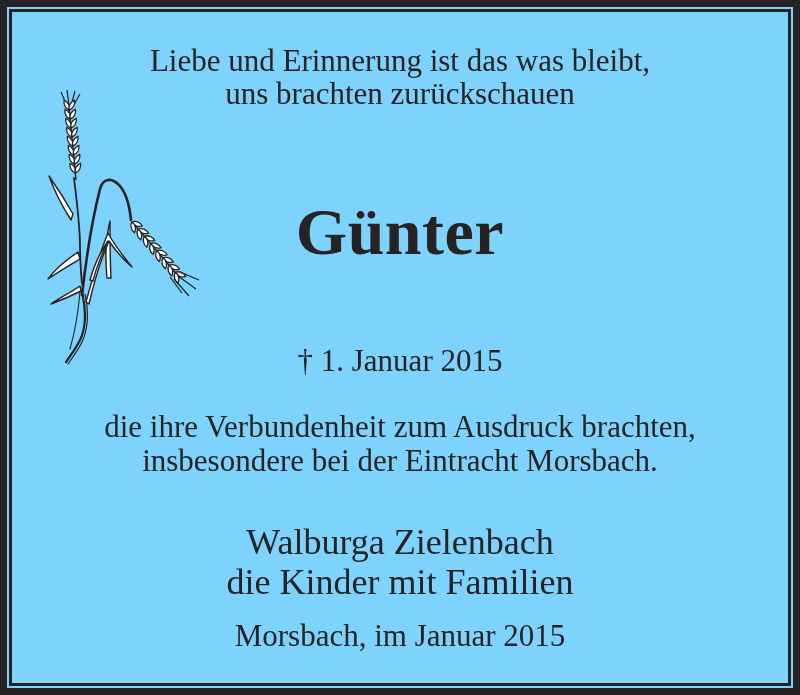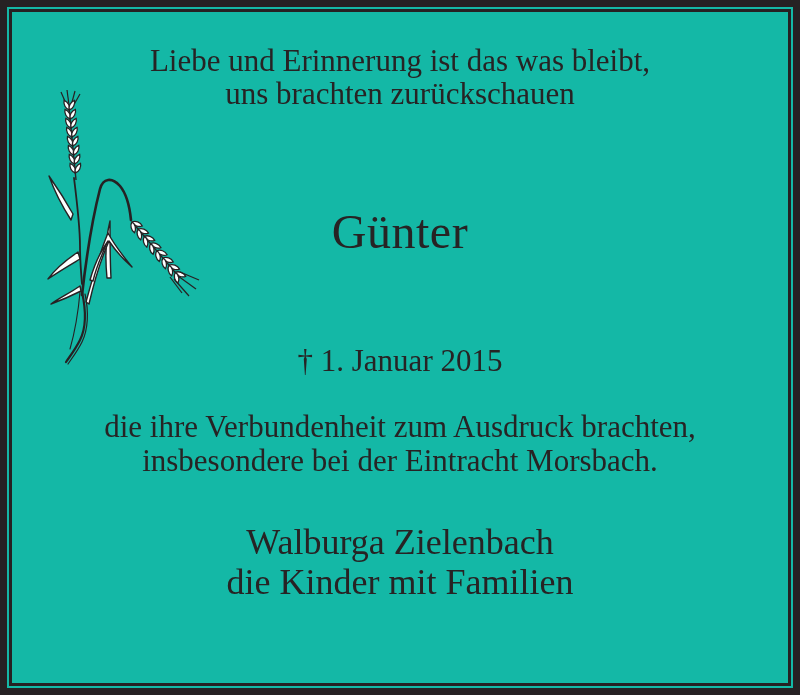--- a/index.html
+++ b/index.html
@@ -1,20 +1,20 @@
 <!DOCTYPE html>
 <html><head>
 <meta charset="utf-8">
 <style>
   html, body { margin: 0; padding: 0; background: #ffffff; }
   .page {
     position: relative;
     width: 800px;
     height: 695px;
-    background: #14b8a6;
+    background: #7dd3fc;
     overflow: hidden;
     font-family: "Liberation Serif", "DejaVu Serif", serif;
     color: #272324;
   }
   
   .frame-outer {
     position: absolute; inset: 0;
     border: 7px solid #262123;
     pointer-events: none;
   }
@@ -23,21 +23,21 @@
     border: 3px solid #262123;
     pointer-events: none;
   }
   .tblock {
     position: absolute;
     left: 14px; right: 14px;
     text-align: center;
     white-space: nowrap;
   }
   .poem        { top: 44px;  font-size: 31px; line-height: 33px; }
-  .name        { top: 195px; font-size: 48px; line-height: 73px; font-weight: normal; letter-spacing: 0.5px; }
+  .name        { top: 195px; font-size: 66px; line-height: 73px; font-weight: bold; letter-spacing: 0.5px; }
   .death-date  { top: 344px; font-size: 31px; line-height: 33px; text-align: center; }
   .thanks      { top: 410px; font-size: 31px; line-height: 34px; }
   .family      { top: 512px; font-size: 36px; line-height: 40px; font-weight: normal; margin-top: 10px; }
   .closing     { top: 619px; font-size: 31px; line-height: 33px; }
   .wheat {
     position: absolute;
     left: 30px; top: 90px;
     width: 170px; height: 285px;
   }
   .wheat path, .wheat line, .wheat use { vector-effect: none; }
@@ -139,14 +139,15 @@
   <div class="tblock thanks">
     <div>die ihre Verbundenheit zum Ausdruck brachten,</div>
     <div>insbesondere bei der Eintracht Morsbach.</div>
   </div>
 
   <div class="tblock family">
     <div>Walburga Zielenbach</div>
     <div>die Kinder mit Familien</div>
   </div>
 
+  <div class="tblock closing">Morsbach, im Januar 2015</div>
 
 </div>
 
 </body></html>

